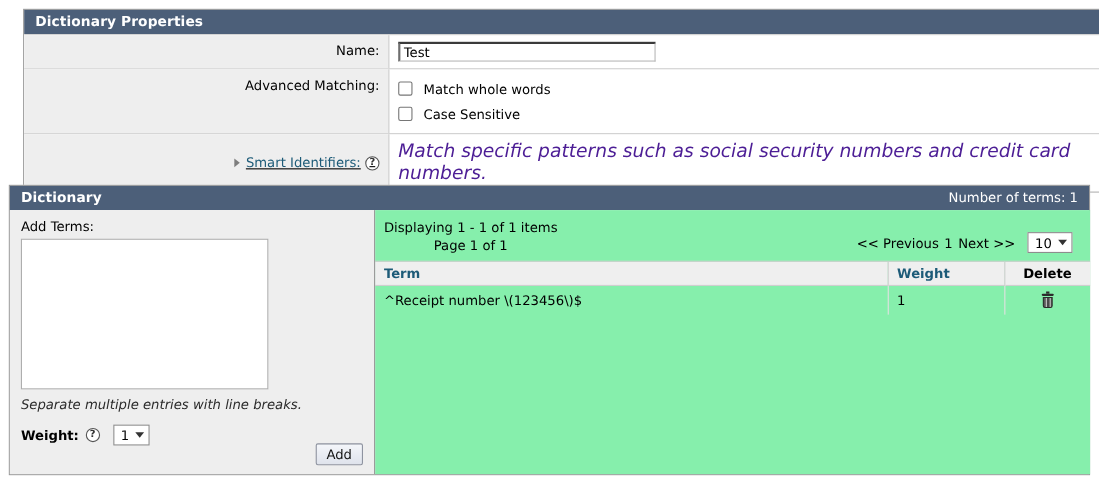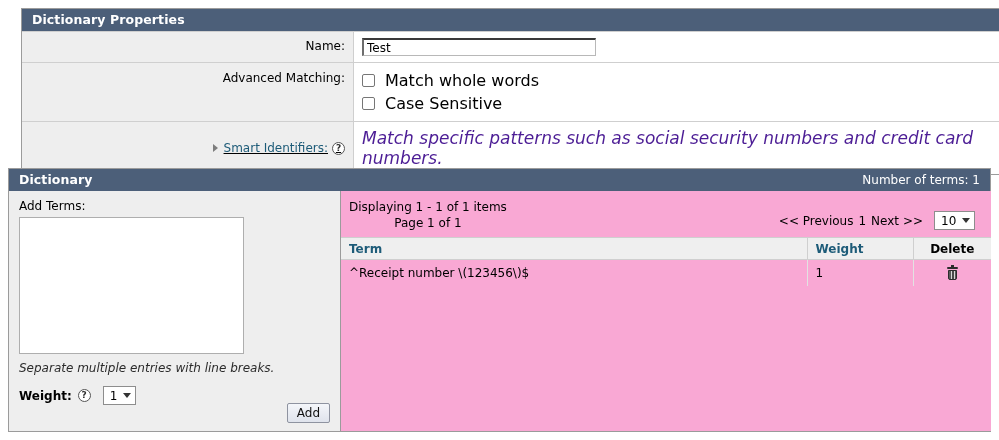--- a/index.html
+++ b/index.html
@@ -104,21 +104,21 @@
   .cb-box {
     width: 13px;
     height: 13px;
     border: 1px solid #767676;
     border-radius: 2px;
     background: #ffffff;
     margin-right: 10px;
     box-sizing: border-box;
     flex: none;
   }
-  .cb-label { font-size: 16px; }
+  .cb-label { font-size: 12px; }
 
   .si-label {
     display: flex;
     align-items: center;
     justify-content: flex-end;
     gap: 4px;
     text-decoration: underline;
   }
   .tri {
     display: inline-block;
@@ -231,21 +231,21 @@
     border-radius: 2px;
     font-family: "DejaVu Sans", "Liberation Sans", sans-serif;
     font-size: 12px;
     color: #111;
     padding: 2px 9px;
     cursor: pointer;
   }
 
   .dict-right {
     flex: 1;
-    background: #f9a8d4;
+    background: #86efac;
     box-sizing: border-box;
     display: flex;
     flex-direction: column;
   }
   .pager {
     display: flex;
     align-items: flex-start;
     justify-content: space-between;
     padding: 8px 8px 6px 8px;
     box-sizing: border-box;

